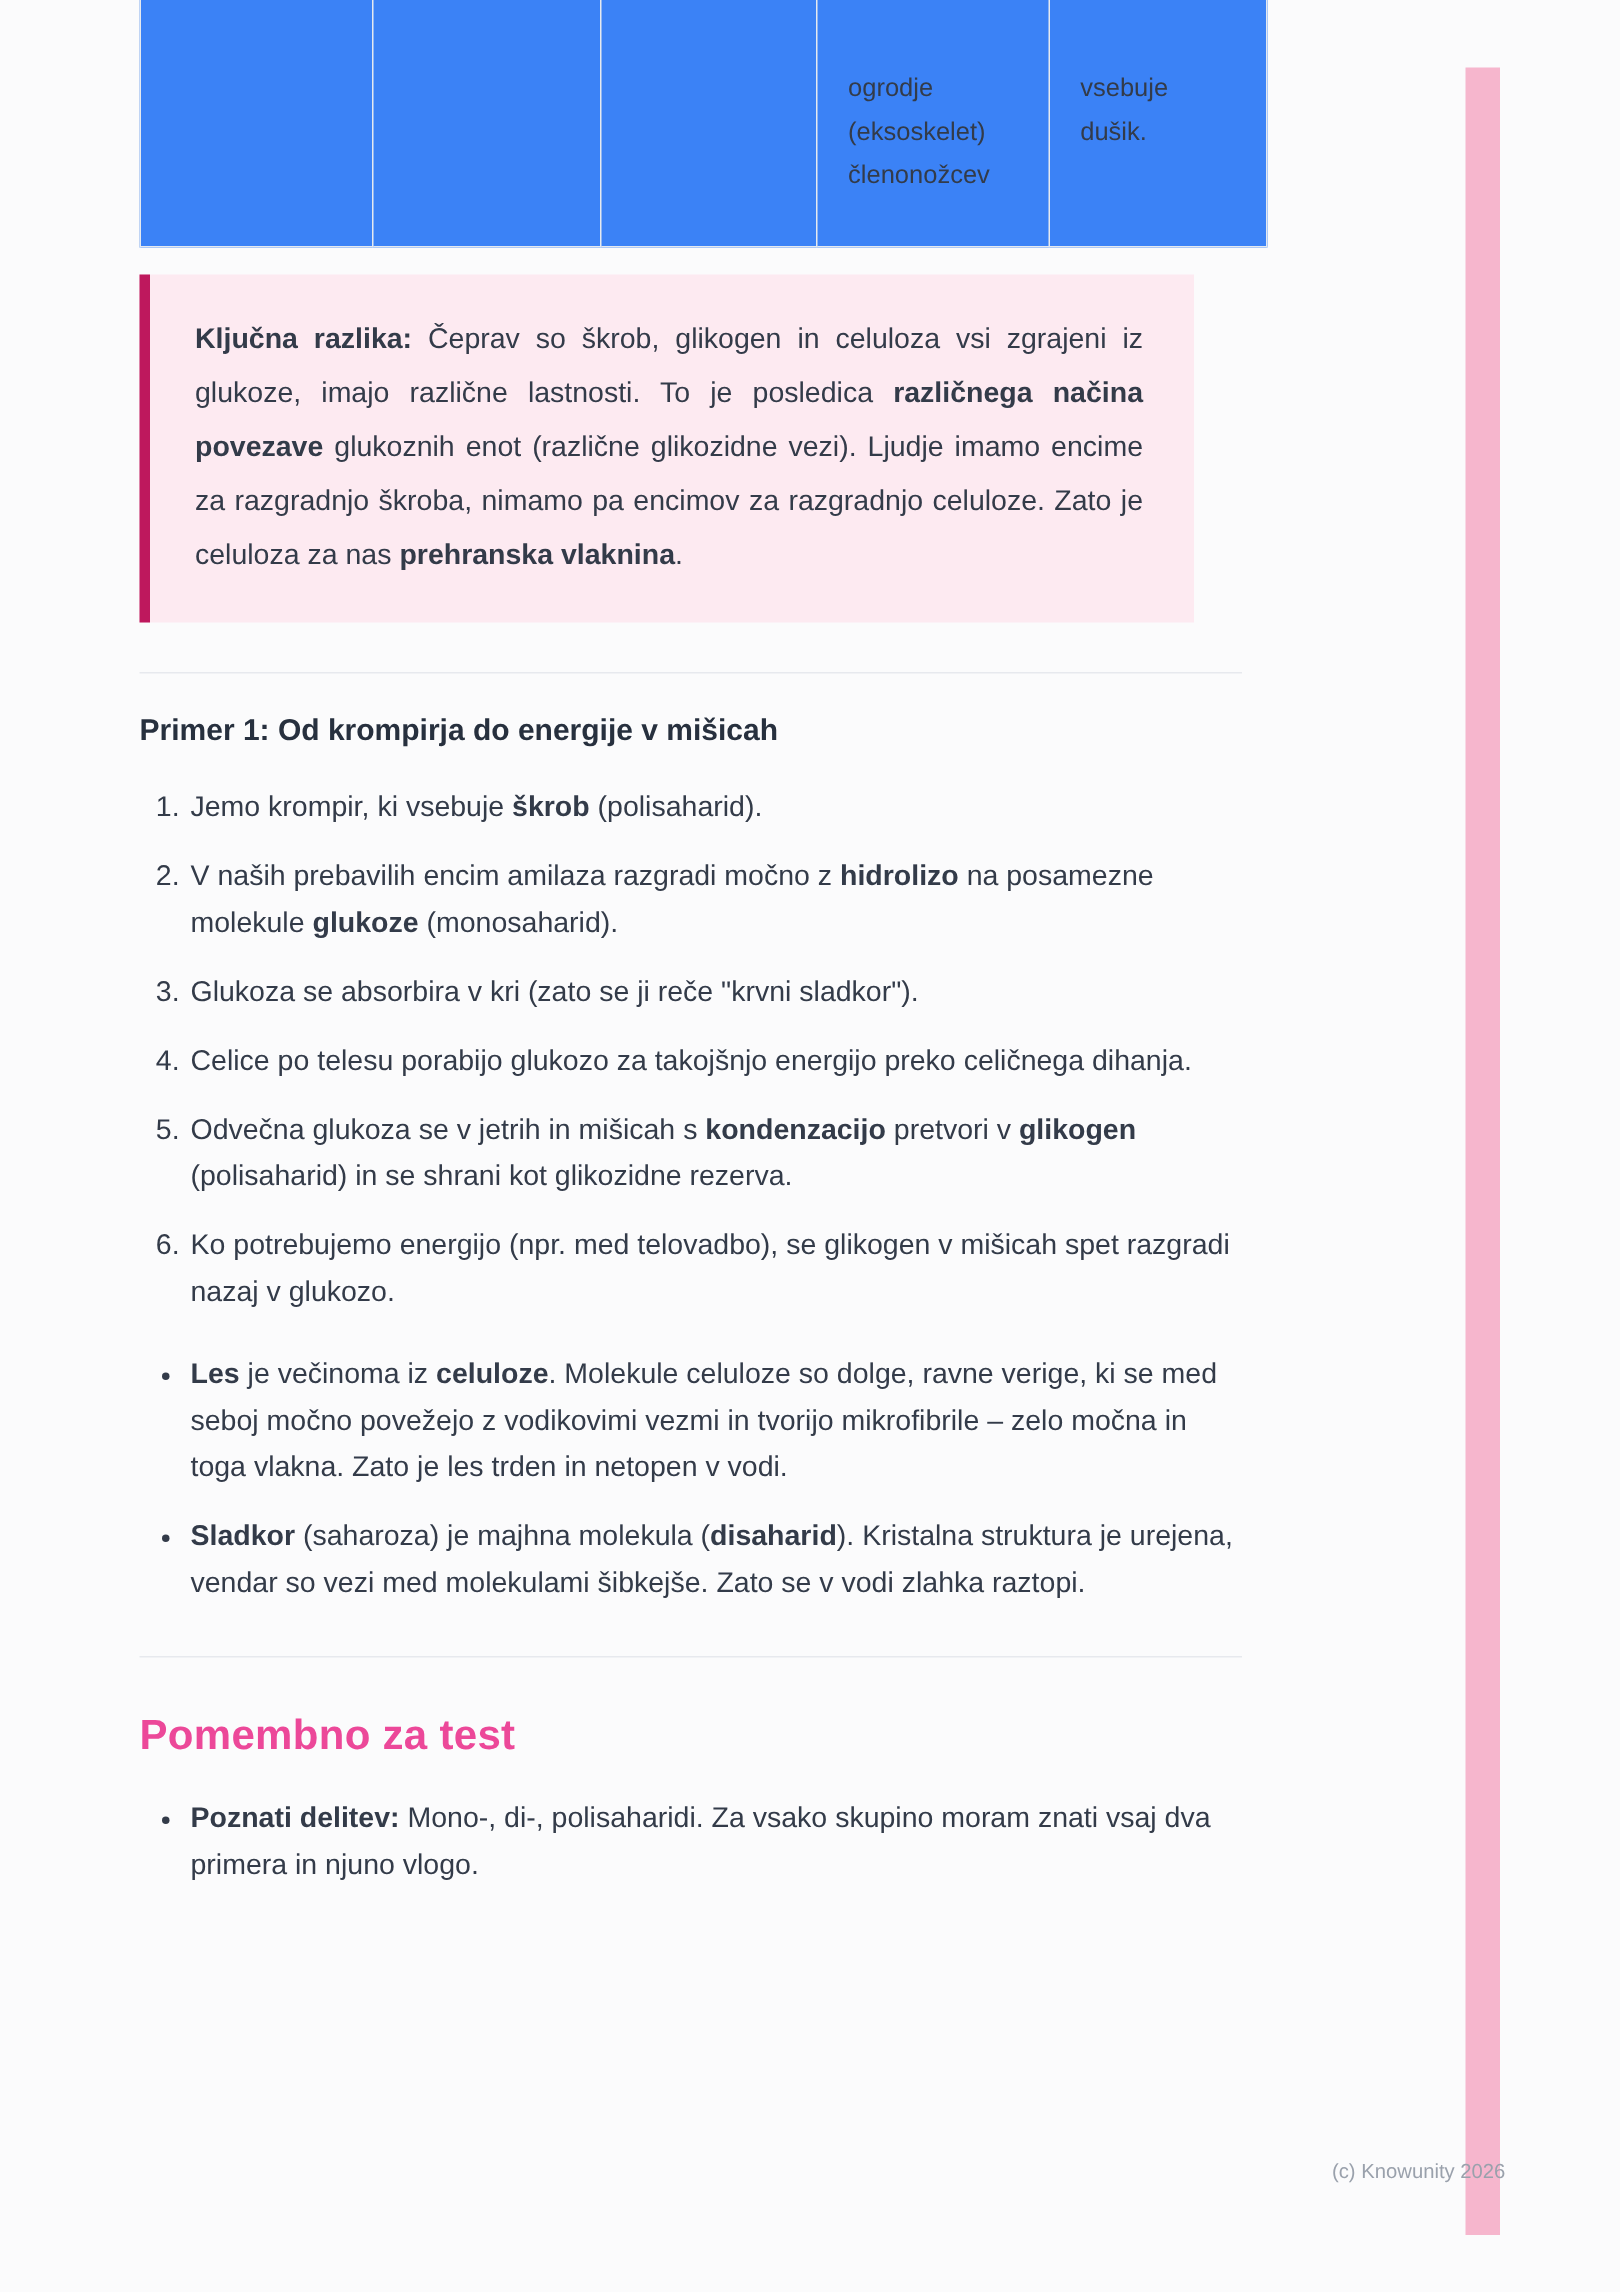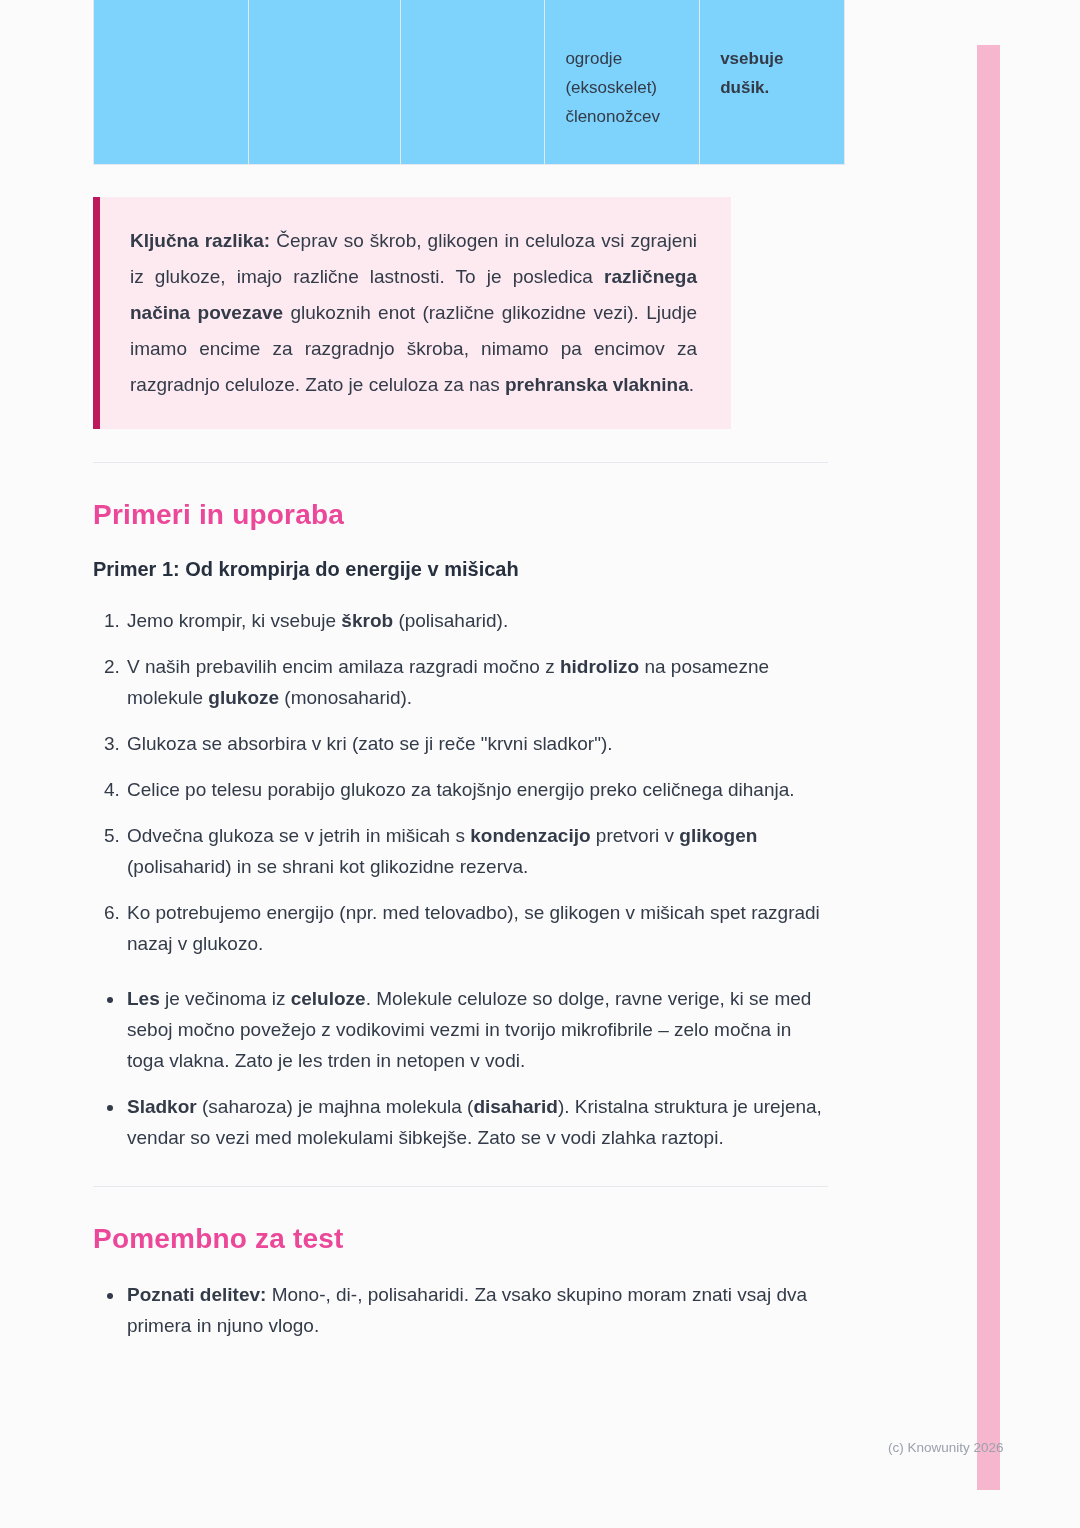--- a/index.html
+++ b/index.html
@@ -28,41 +28,41 @@
     left: 93px;
     top: 0;
     width: 752px;
   }
 
   
   .dtable {
     display: flex;
     width: 752px;
     height: 165px;
-    background: #7dd3fc;
+    background: #3b82f6;
     border-left: 1px solid #e5e9ef;
     overflow: hidden;
   }
   .dcell {
     border-right: 1px solid #e5e9ef;
     border-bottom: 1px solid #e5e9ef;
     font-size: 17px;
     line-height: 29px;
     padding: 44px 16px 10px 20px;
     color: #333b49;
   }
   .dcell:nth-child(1) { width: 155px; }
   .dcell:nth-child(2) { width: 152px; }
   .dcell:nth-child(3) { width: 145px; }
   .dcell:nth-child(4) { width: 155px; }
-  .dcell:nth-child(5) { width: 145px; padding-right: 34px; font-weight: bold; }
+  .dcell:nth-child(5) { width: 145px; padding-right: 34px; }
 
   .callout {
-    margin-top: 32px;
-    width: 638px;
+    margin-top: 18px;
+    width: 703px;
     background: var(--callout_bg, #fdeaf1);
     border-left: 7px solid var(--callout_border, #be185d);
     padding: 26px 34px 26px 30px;
   }
   .callout-text {
     font-size: 19px;
     line-height: 36px;
     text-align: justify;
   }
 
@@ -128,21 +128,20 @@
       <div class="dcell">ogrodje (eksoskelet) členonožcev</div>
       <div class="dcell">vsebuje dušik.</div>
     </div>
 
     <aside class="callout">
       <p class="callout-text"><b>Ključna razlika:</b><span> Čeprav so škrob, glikogen in celuloza vsi zgrajeni iz glukoze, imajo različne lastnosti. To je posledica </span><b>različnega načina povezave</b><span> glukoznih enot (različne glikozidne vezi). Ljudje imamo encime za razgradnjo škroba, nimamo pa encimov za razgradnjo celuloze. Zato je celuloza za nas </span><b>prehranska vlaknina</b><span>.</span></p>
     </aside>
 
     <hr class="divider">
 
-    <h1 class="section-title">Primeri in uporaba</h1>
 
     <h2 class="sub-title">Primer 1: Od krompirja do energije v mišicah</h2>
 
     <ol class="steps">
       <li><span>Jemo krompir, ki vsebuje </span><b>škrob</b><span> (polisaharid).</span></li>
       <li><span>V naših prebavilih encim amilaza razgradi močno z </span><b>hidrolizo</b><span> na posamezne molekule </span><b>glukoze</b><span> (monosaharid).</span></li>
       <li><span>Glukoza se absorbira v kri (zato se ji reče "krvni sladkor").</span></li>
       <li><span>Celice po telesu porabijo glukozo za takojšnjo energijo preko celičnega dihanja.</span></li>
       <li><span>Odvečna glukoza se v jetrih in mišicah s </span><b>kondenzacijo</b><span> pretvori v </span><b>glikogen</b><span> (polisaharid) in se shrani kot glikozidne rezerva.</span></li>
       <li><span>Ko potrebujemo energijo (npr. med telovadbo), se glikogen v mišicah spet razgradi nazaj v glukozo.</span></li>

